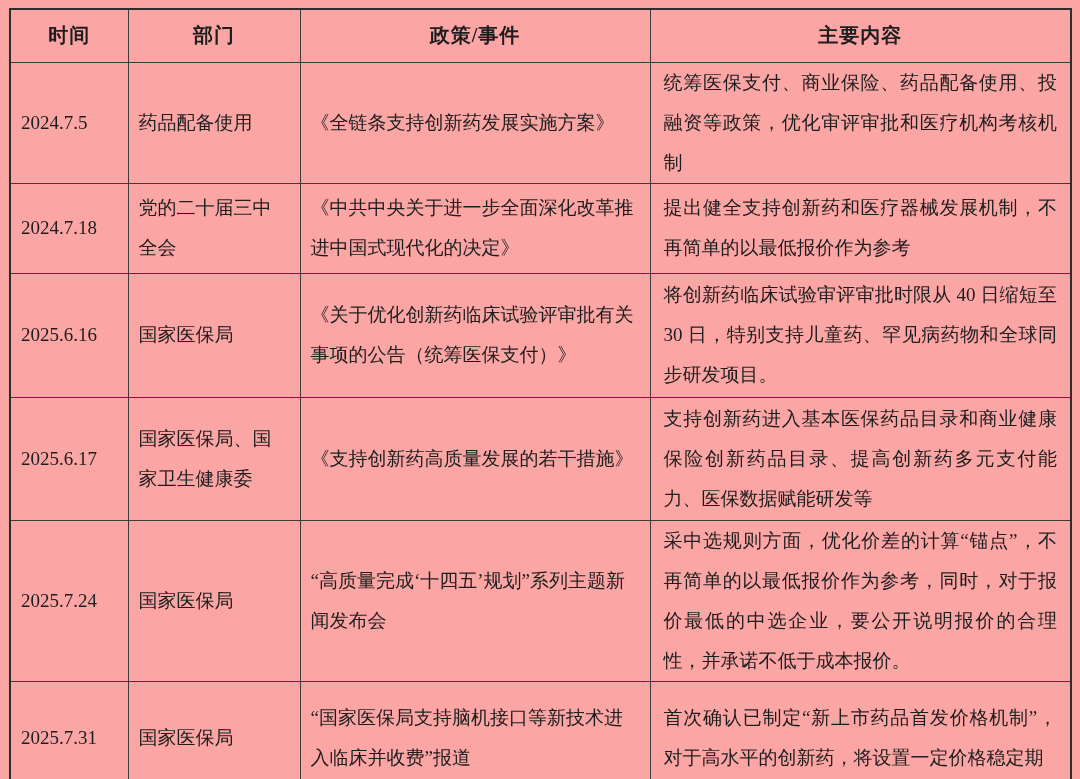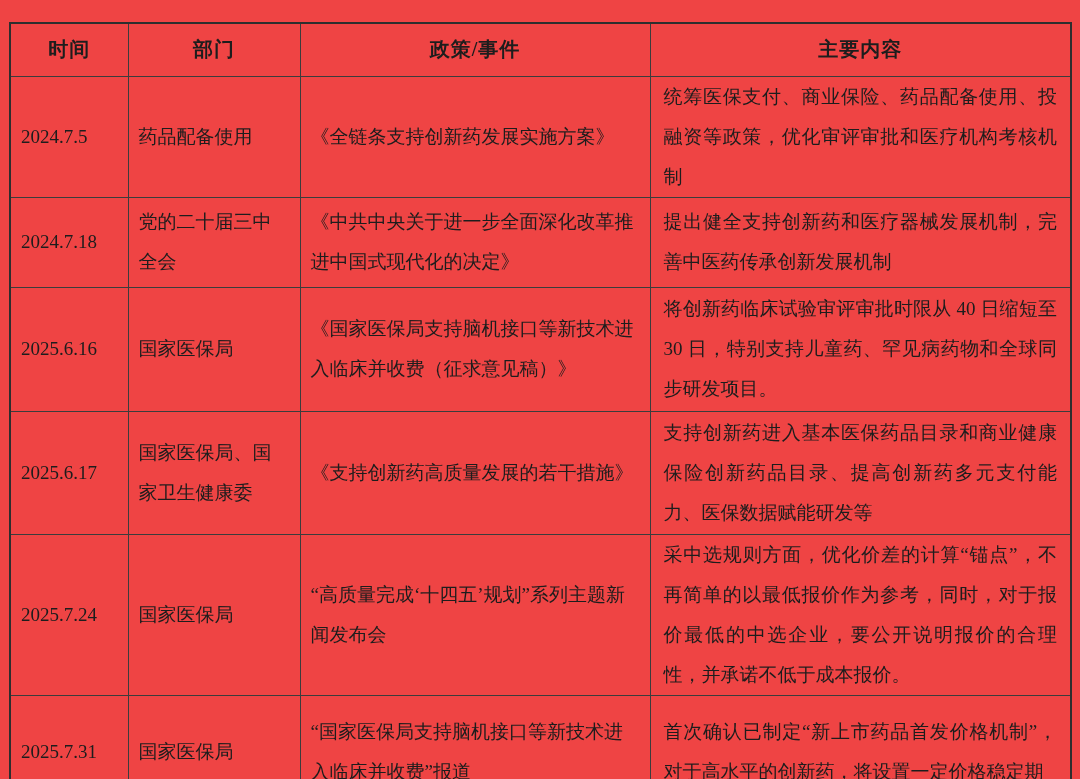--- a/index.html
+++ b/index.html
@@ -4,23 +4,23 @@
 <style>
   html, body {
     margin: 0;
     padding: 0;
     background: #ffffff;
     font-family: "Liberation Serif", "DejaVu Serif", serif;
   }
   .page {
     width: 1080px;
     height: 779px;
-    background: #ef4444;
+    background: #fca5a5;
     box-sizing: border-box;
-    padding: 22px 9px;
+    padding: 8px 9px;
   }
   table.policy-table {
     border-collapse: collapse;
     table-layout: fixed;
     width: 1061px;
     border: 2px solid #2e2e2e;
     color: #1d1d1d;
   }
   table.policy-table col.c-time   { width: 118px; }
   table.policy-table col.c-dept   { width: 172px; }
@@ -83,26 +83,26 @@
       <tr>
         <td class="cell-time">2024.7.5</td>
         <td class="cell-dept">药品配备使用</td>
         <td class="cell-policy">《全链条支持创新药发展实施方案》</td>
         <td class="cell-content">统筹医保支付、商业保险、药品配备使用、投融资等政策，优化审评审批和医疗机构考核机制</td>
       </tr>
       <tr>
         <td class="cell-time">2024.7.18</td>
         <td class="cell-dept">党的二十届三中全会</td>
         <td class="cell-policy">《中共中央关于进一步全面深化改革推进中国式现代化的决定》</td>
-        <td class="cell-content">提出健全支持创新药和医疗器械发展机制，完善中医药传承创新发展机制</td>
+        <td class="cell-content">提出健全支持创新药和医疗器械发展机制，不再简单的以最低报价作为参考</td>
       </tr>
       <tr>
         <td class="cell-time">2025.6.16</td>
         <td class="cell-dept">国家医保局</td>
-        <td class="cell-policy">《国家医保局支持脑机接口等新技术进入临床并收费（征求意见稿）》</td>
+        <td class="cell-policy">《关于优化创新药临床试验评审批有关事项的公告（统筹医保支付）》</td>
         <td class="cell-content">将创新药临床试验审评审批时限从 40 日缩短至 30 日，特别支持儿童药、罕见病药物和全球同步研发项目。</td>
       </tr>
       <tr>
         <td class="cell-time">2025.6.17</td>
         <td class="cell-dept">国家医保局、国家卫生健康委</td>
         <td class="cell-policy">《支持创新药高质量发展的若干措施》</td>
         <td class="cell-content">支持创新药进入基本医保药品目录和商业健康保险创新药品目录、提高创新药多元支付能力、医保数据赋能研发等</td>
       </tr>
       <tr>
         <td class="cell-time">2025.7.24</td>

